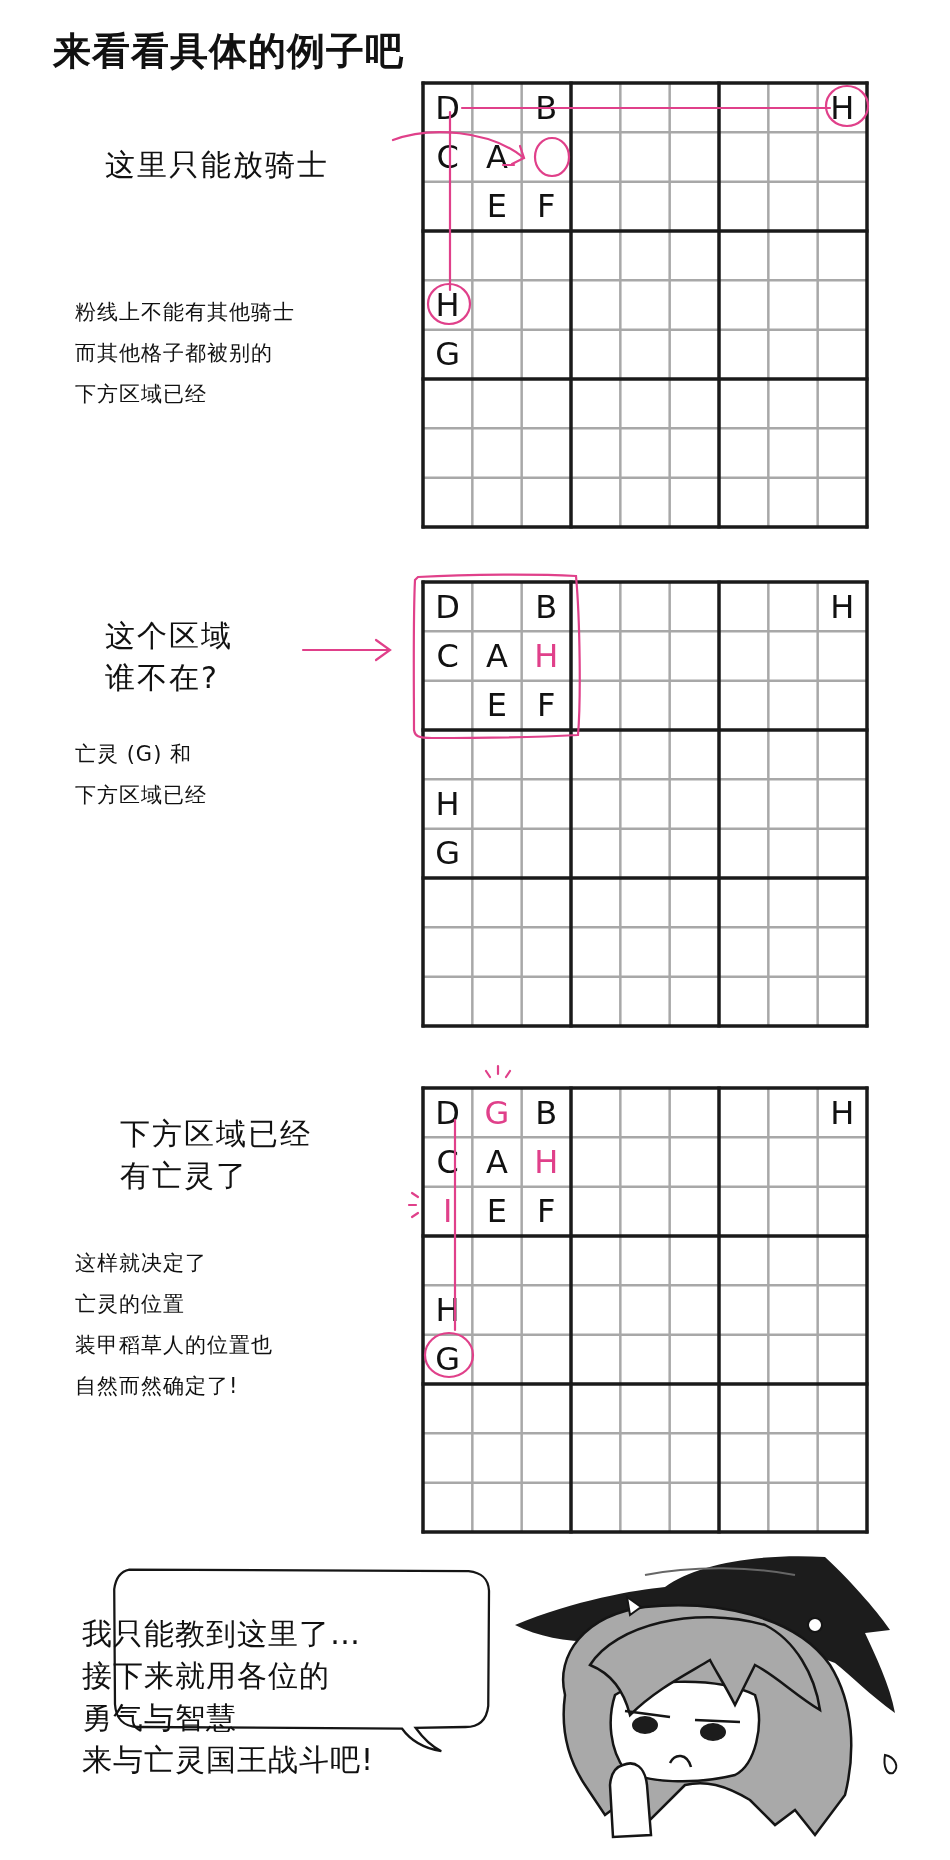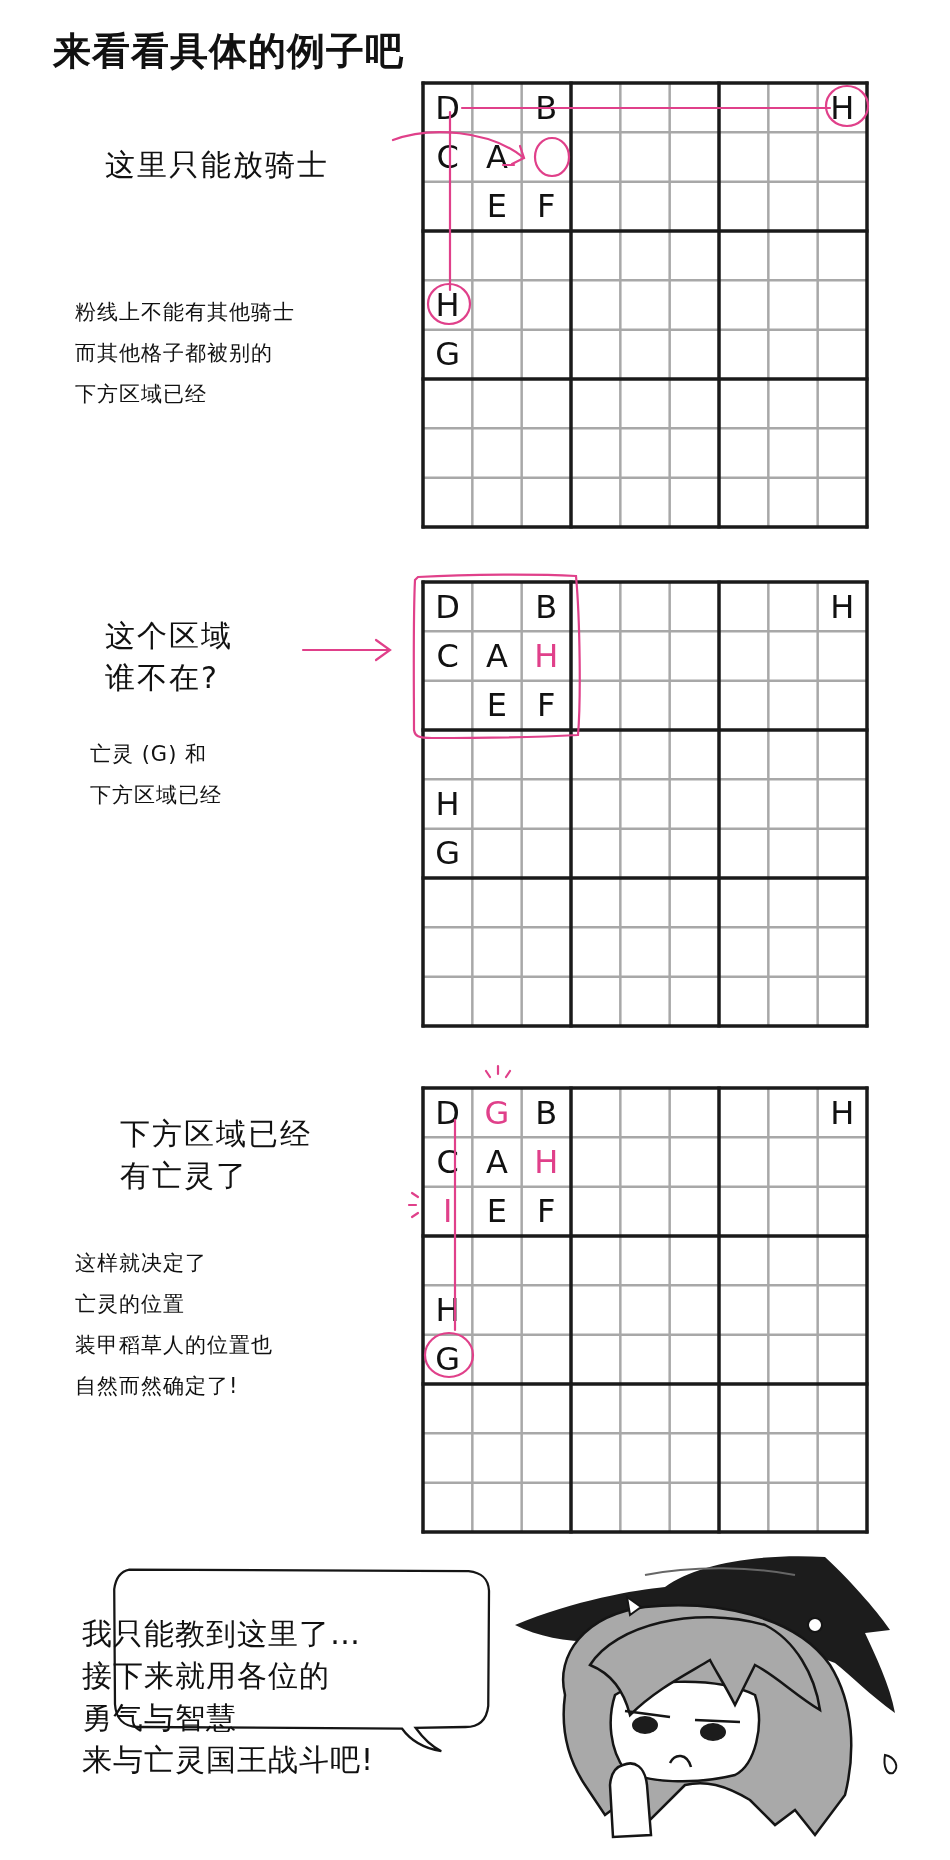--- a/index.html
+++ b/index.html
@@ -62,21 +62,21 @@
     <div class="cell-letter" style="left: 49.3333px; top: 98.6667px;">E</div>
     <div class="cell-letter" style="left: 98.6667px; top: 98.6667px;">F</div>
     <div class="cell-letter" style="left: 0px; top: 197.333px;">H</div>
     <div class="cell-letter" style="left: 0px; top: 246.667px;">G</div>
   </div>
 
 <div class="abs heading" style="left:105px; top:603px;margin-top:12px;">
   <div>这个区域</div>
   <div>谁不在?</div>
 </div>
-<div class="abs para" style="left:90px; top:734px;">
+<div class="abs para" style="left:75px; top:734px;">
   <div>亡灵 (G) 和</div>
   <div>下方区域已经</div>
 </div>
 <div class="grid" id="grid1" style="top:582px;">
     <svg width="444" height="444">
       <line x1="49.333333333333336" x2="49.333333333333336" y1="0" y2="444" stroke="#a8a8a8" stroke-width="2.5"></line>
       <line y1="49.333333333333336" y2="49.333333333333336" x1="0" x2="444" stroke="#a8a8a8" stroke-width="2.5"></line>
       <line x1="98.66666666666667" x2="98.66666666666667" y1="0" y2="444" stroke="#a8a8a8" stroke-width="2.5"></line>
       <line y1="98.66666666666667" y2="98.66666666666667" x1="0" x2="444" stroke="#a8a8a8" stroke-width="2.5"></line>
       <line x1="197.33333333333334" x2="197.33333333333334" y1="0" y2="444" stroke="#a8a8a8" stroke-width="2.5"></line>

